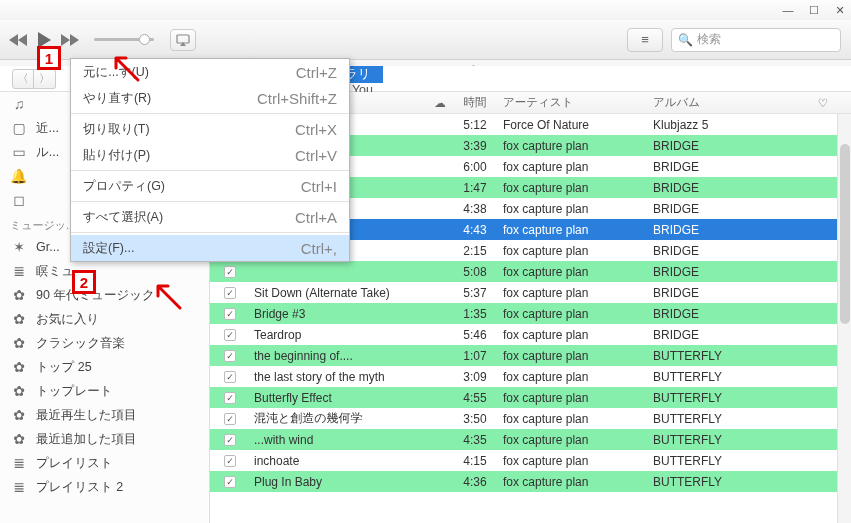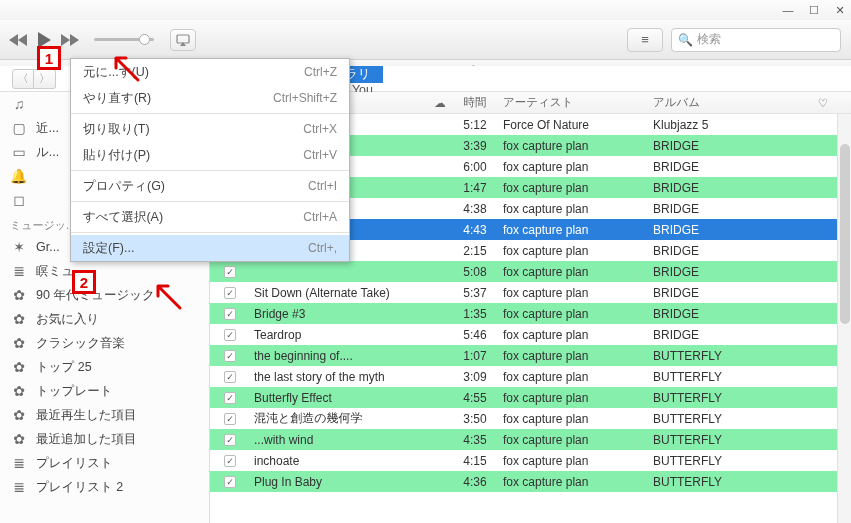--- a/index.html
+++ b/index.html
@@ -16,21 +16,21 @@
 .rightbox { position: absolute; right: 10px; display: flex; align-items: center; gap: 8px; }
 .listbtn { width: 36px; height: 24px; border: 1px solid #ccc; border-radius: 4px; background: linear-gradient(#fdfdfd,#ededed); display: flex; align-items: center; justify-content: center; color: #666; font-size: 13px; }
 .searchbox { width: 170px; height: 24px; border: 1px solid #ccc; border-radius: 4px; background: #fff; display: flex; align-items: center; padding: 0 6px; color: #999; font-size: 12px; gap: 4px; }
 .menubar { height: 26px; background: linear-gradient(#f8f8f8,#ececec); border-bottom: 1px solid #d5d5d5; display: flex; align-items: center; padding-left: 8px; font-size: 12.5px; color: #333; }
 .menuitem { padding: 0 8px; height: 100%; display: flex; align-items: center; position: relative; }
 .callout { position: absolute; width: 24px; height: 24px; border: 3px solid #e10000; background: #fff; color: #e10000; font-weight: bold; display: flex; align-items: center; justify-content: center; font-size: 15px; z-index: 30; }
 .dropdown { position: absolute; left: 70px; top: 58px; width: 280px; background: #fff; border: 1px solid #b8b8b8; box-shadow: 2px 2px 6px rgba(0,0,0,0.25); z-index: 20; font-size: 12.5px; color: #444; }
 .ddrow { height: 26px; display: flex; align-items: center; justify-content: space-between; padding: 0 12px; }
 .ddrow.sel { background: #cfe6ff; }
 .ddsep { height: 1px; background: #e2e2e2; margin: 2px 0; }
-.ddshort { color: #888; font-size: 12px; }
+.ddshort { color: #888; font-size: 15px; }
 .arrow { position: absolute; z-index: 25; color: #e10000; }
 .navstrip { position: absolute; left: 0; top: 66px; width: 851px; height: 26px; background: #fff; display: flex; align-items: center; border-bottom: 1px solid #e0e0e0; }
 .navbtns { display: flex; align-items: center; padding-left: 12px; gap: 0; }
 .navbtn { width: 22px; height: 20px; border: 1px solid #ccc; display: flex; align-items: center; justify-content: center; background: linear-gradient(#fdfdfd,#efefef); color: #888; font-size: 11px; }
 .navbtn:first-child { border-radius: 3px 0 0 3px; }
 .navbtn:last-child { border-radius: 0 3px 3px 0; border-left: none; }
 .tabs { position: absolute; left: 314px; display: flex; align-items: center; height: 100%; font-size: 12.5px; flex-direction: column; }
 .tab { padding: 0 12px; height: 100%; display: flex; align-items: center; color: #555; }
 .tab.active { background: #2a7fdd; color: #fff; }
 .sidebar { position: absolute; left: 0; top: 92px; width: 210px; height: 431px; background: #fcfcfc; border-right: 1px solid #dedede; overflow: hidden; }

